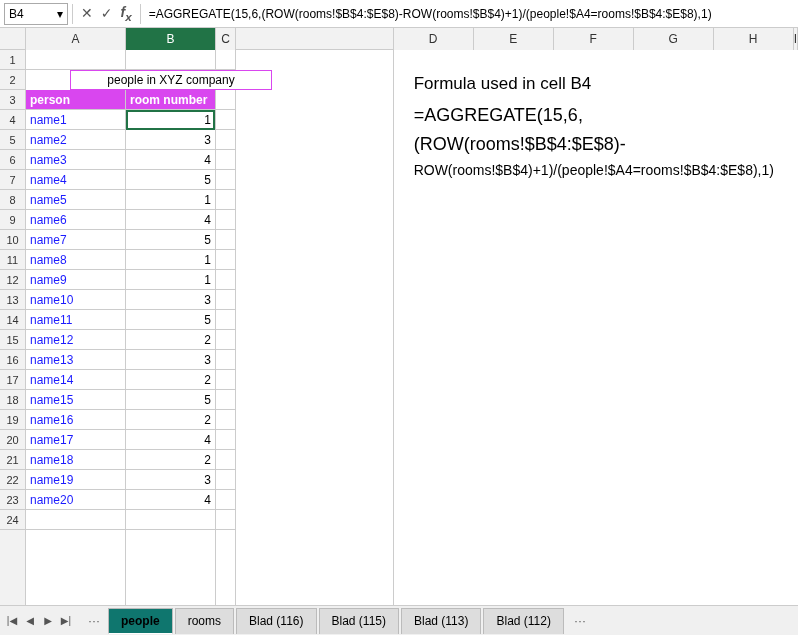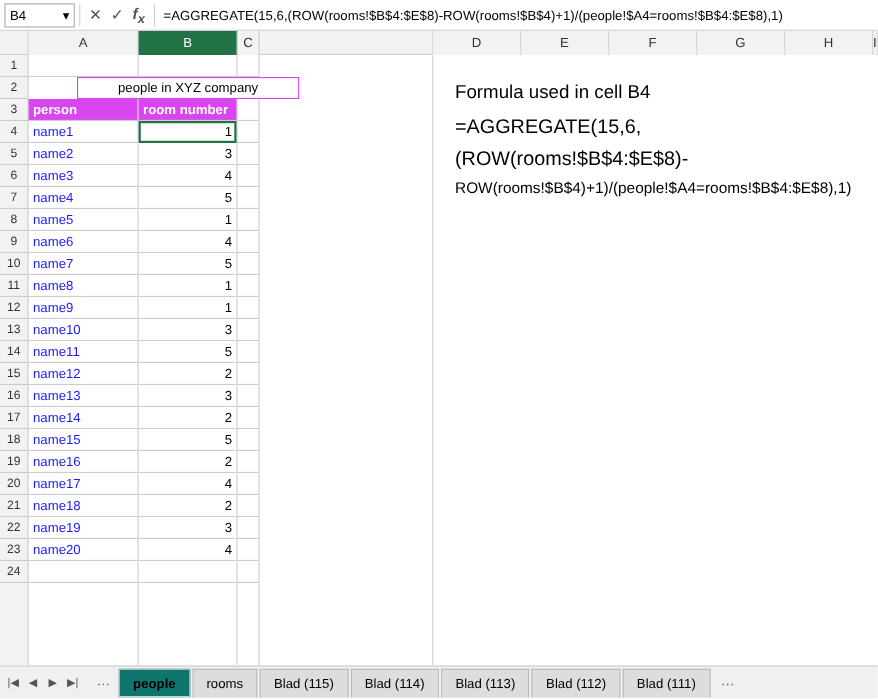--- a/index.html
+++ b/index.html
@@ -382,19 +382,18 @@
 <div class="sheet-tabs">
   <div class="tab-nav">
     <span class="tab-nav-btn">|◀</span>
     <span class="tab-nav-btn">◀</span>
     <span class="tab-nav-btn">▶</span>
     <span class="tab-nav-btn">▶|</span>
   </div>
   <span class="sheet-tab-more">···</span>
   <div class="sheet-tab active">people</div>
   <div class="sheet-tab">rooms</div>
+  <div class="sheet-tab">Blad (116)</div>
   <div class="sheet-tab">Blad (115)</div>
-  <div class="sheet-tab">Blad (114)</div>
   <div class="sheet-tab">Blad (113)</div>
   <div class="sheet-tab">Blad (112)</div>
-  <div class="sheet-tab">Blad (111)</div>
   <span class="sheet-tab-more">···</span>
 </div>
 
 </body></html>

